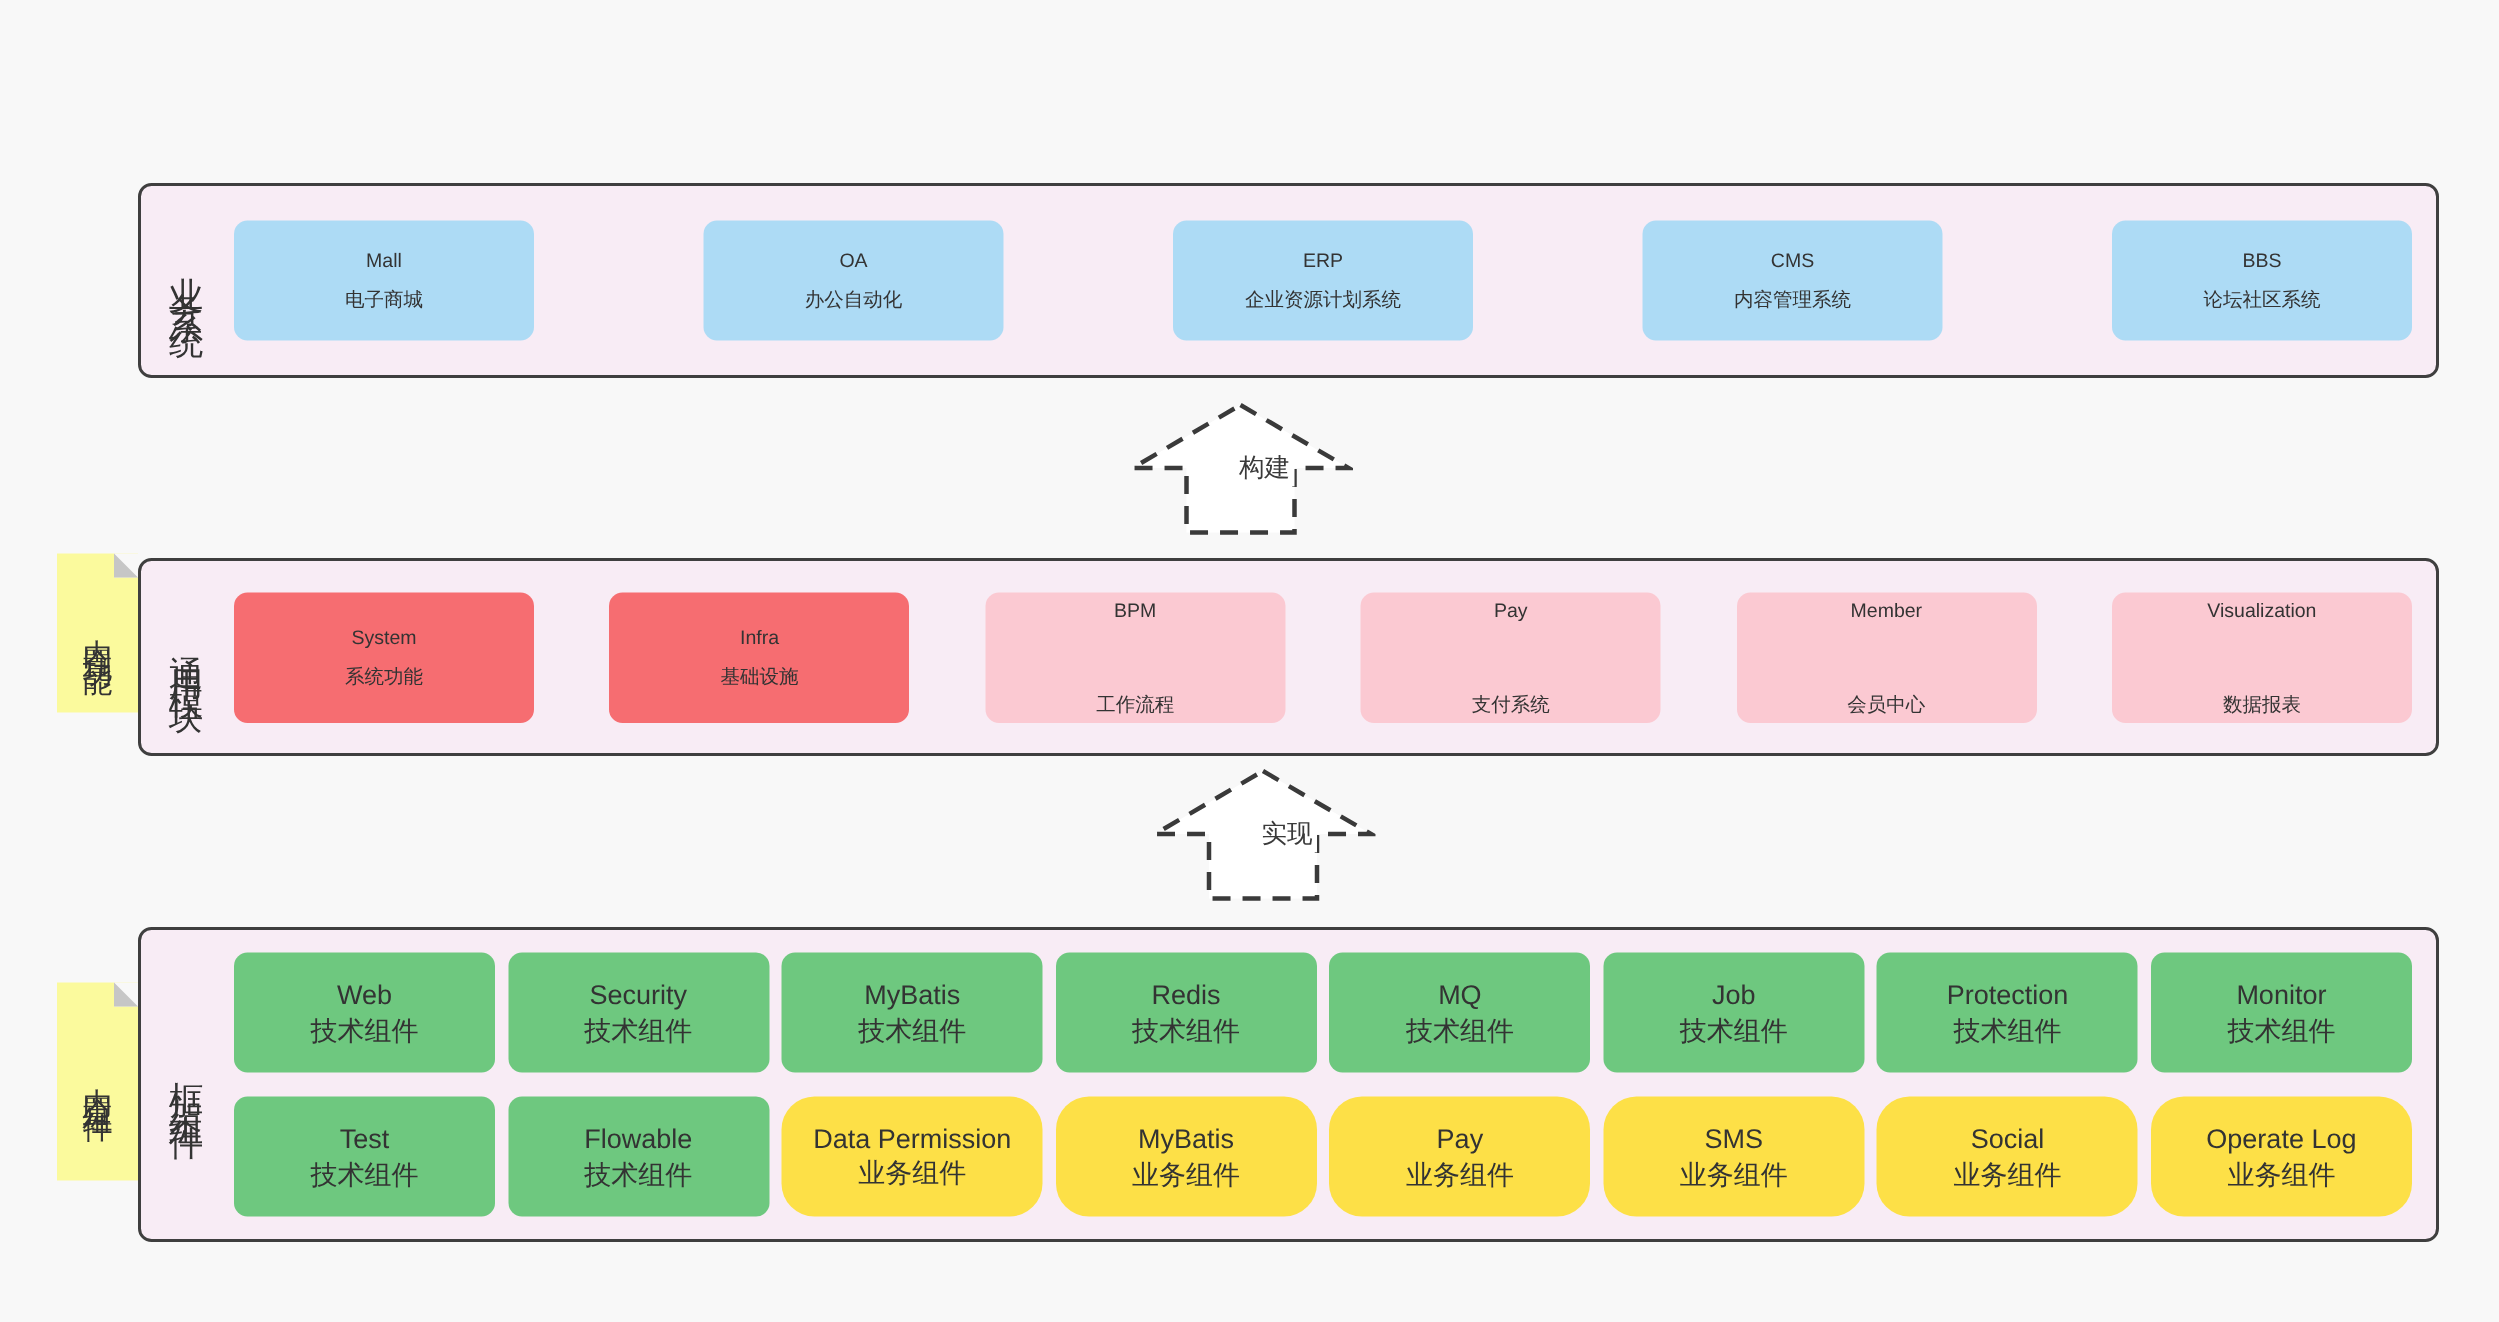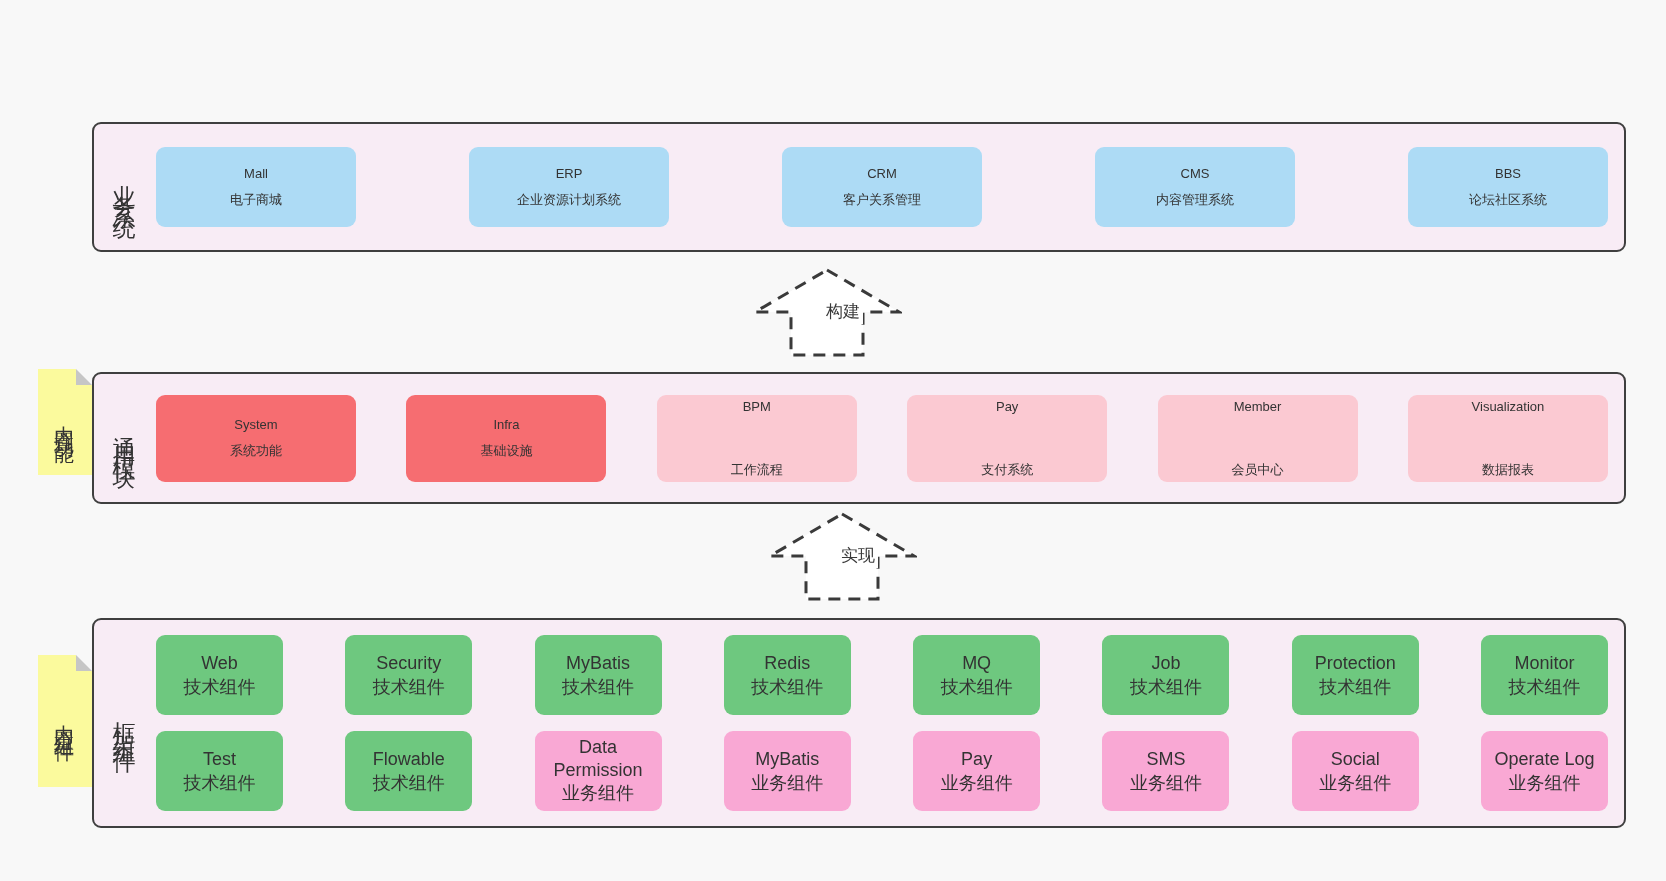--- a/index.html
+++ b/index.html
@@ -80,27 +80,27 @@
     display:flex; flex-direction:column;
     align-items:center; justify-content:center;
     text-align:center;
     line-height:26px;
     font-size:13px;
     color:#333333;
     box-sizing:border-box;
   }
   .box-w6 { width:200px; height:80px; }
   #panel-modules .box-w6 { height:87px; }
-  .box-w8 { width:127px; height:80px; font-size:18px; line-height:24px; }
+  .box-w8 { width:174px; height:80px; font-size:18px; line-height:24px; }
 
   .c-blue       { background:#addbf5; }
   .c-red        { background:#f66d71; }
   .c-pink       { background:#fbc9d2;gap:37px; }
   .c-green      { background:#6ec87f; }
-  .c-lightgreen { background:#f9a8d4; }
+  .c-lightgreen { background:#fde047;border-radius:22px; }
 
   
   .arrow {
     position:absolute;
     width:150px; height:92px;
     z-index:1;
   }
   #arrow-build     { left:752px; top:266px; }
   #arrow-implement { left:767px; top:510px; }
   .arrow svg { display:block; }
@@ -133,26 +133,26 @@
 
   <section class="panel" id="panel-business">
     <div class="panel-label">业务系统</div>
     <div class="boxes-area">
       <div class="box-row">
         <div class="box box-w6 c-blue">
           <div>Mall</div>
           <div>电子商城</div>
         </div>
         <div class="box box-w6 c-blue">
+          <div>OA</div>
+          <div>办公自动化</div>
+        </div>
+        <div class="box box-w6 c-blue">
           <div>ERP</div>
           <div>企业资源计划系统</div>
-        </div>
-        <div class="box box-w6 c-blue">
-          <div>CRM</div>
-          <div>客户关系管理</div>
         </div>
         <div class="box box-w6 c-blue">
           <div>CMS</div>
           <div>内容管理系统</div>
         </div>
         <div class="box box-w6 c-blue">
           <div>BBS</div>
           <div>论坛社区系统</div>
         </div>
       </div>

